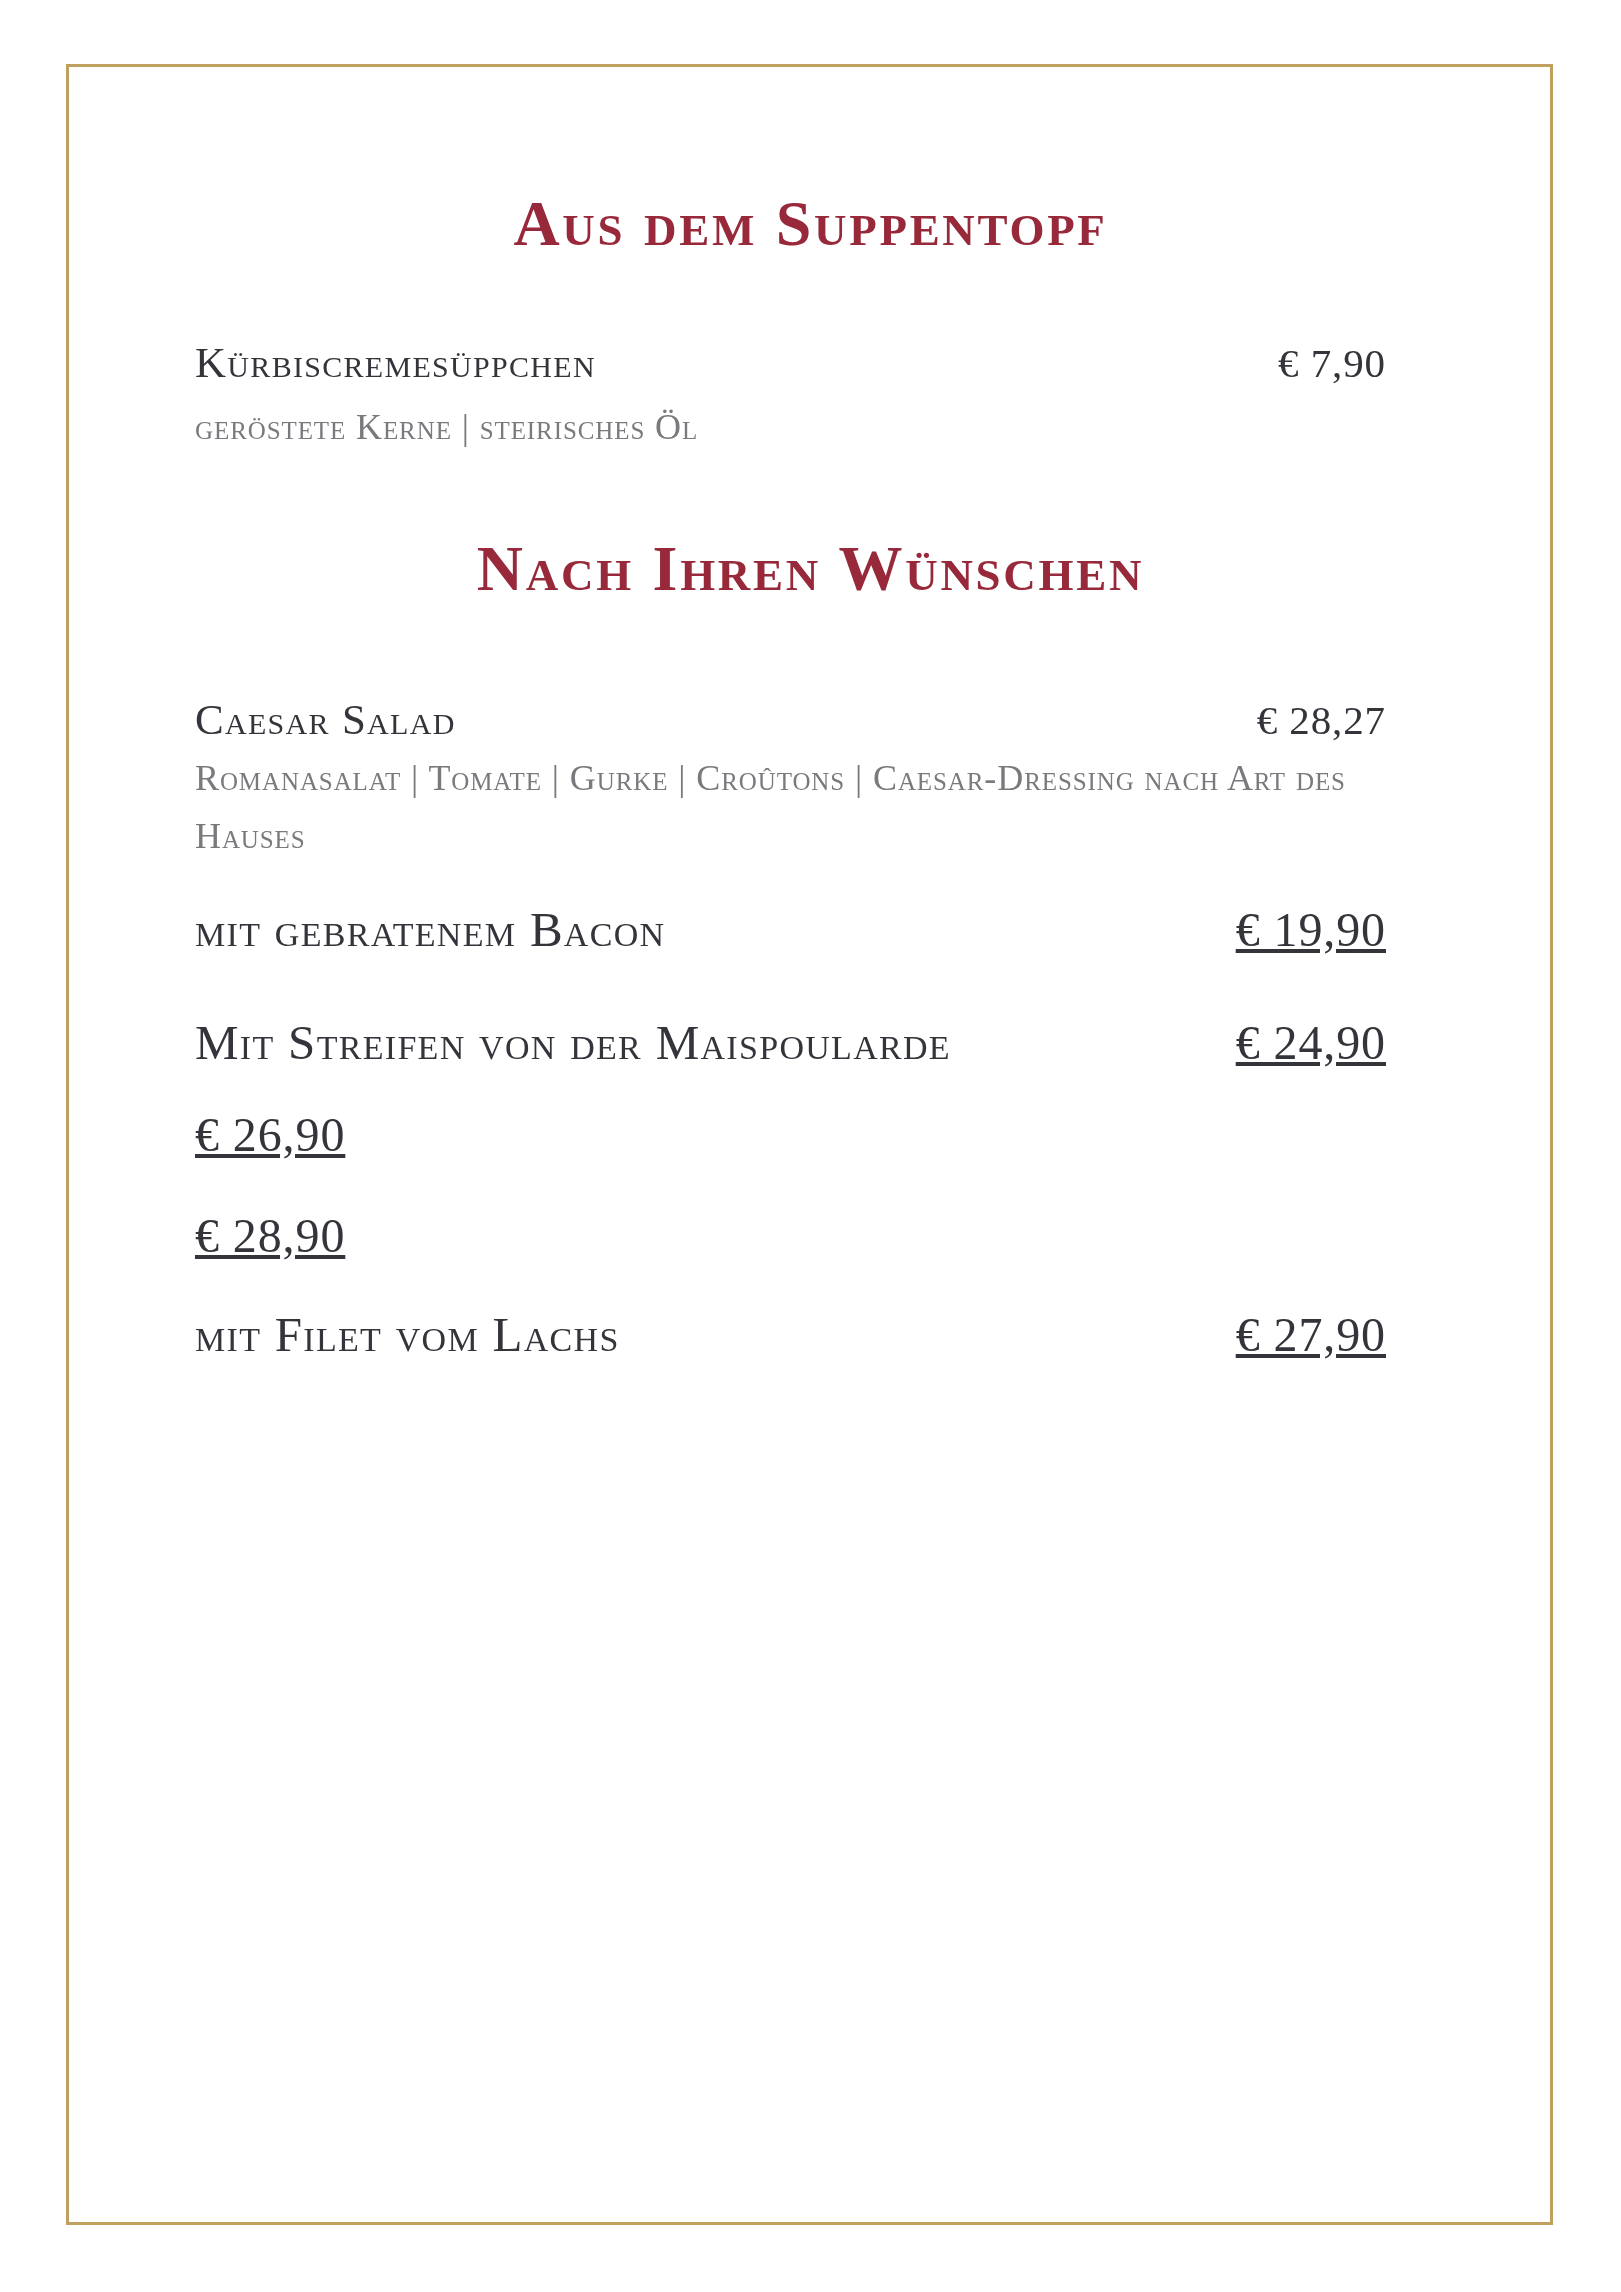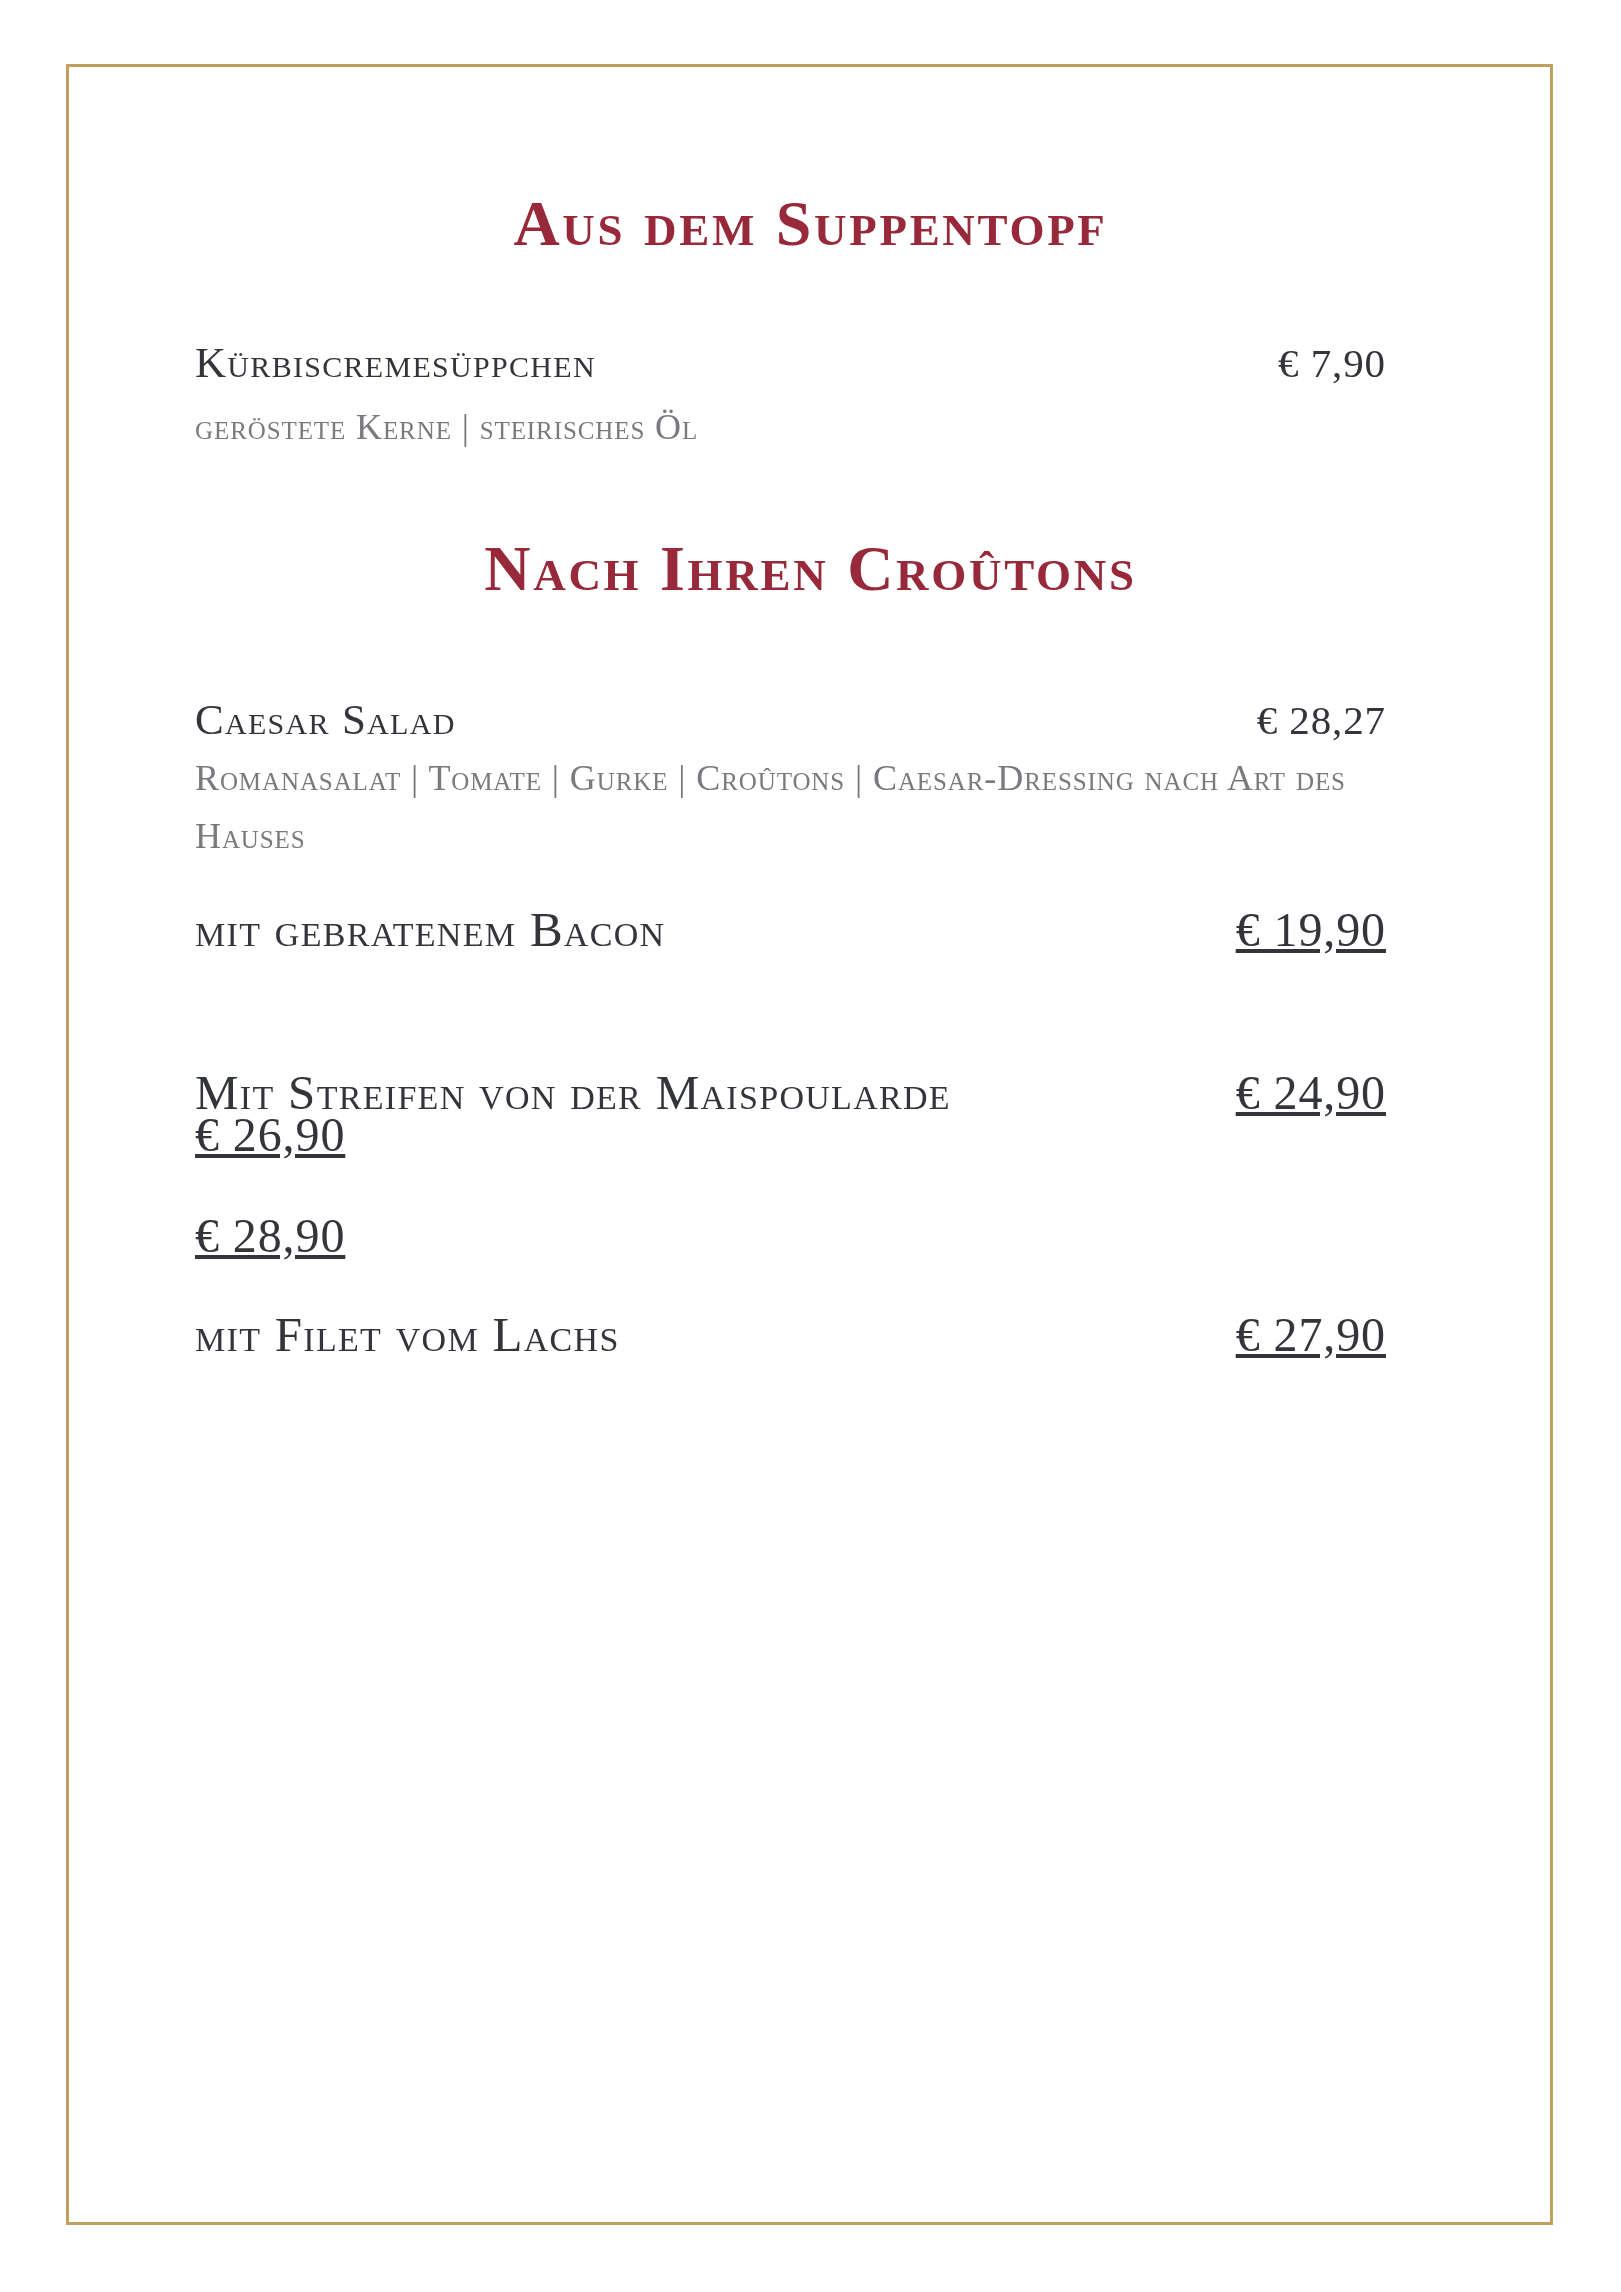--- a/index.html
+++ b/index.html
@@ -66,34 +66,34 @@
 <div class="frame"></div>
 
 <div class="heading" style="top:192px">Aus dem Suppentopf</div>
 
 <div class="row main" style="top:341px">
   <span class="name">Kürbiscremesüppchen</span>
   <span class="price">€ 7,90</span>
 </div>
 <div class="desc" style="top:398px">geröstete Kerne | steirisches Öl</div>
 
-<div class="heading" style="top:537px">Nach Ihren Croûtons</div>
+<div class="heading" style="top:537px">Nach Ihren Wünschen</div>
 
 <div class="row main" style="top:698px">
   <span class="name">Caesar Salad</span>
   <span class="price">€ 28,27</span>
 </div>
 <div class="desc" style="top:749px">Romanasalat | Tomate | Gurke | Croûtons | Caesar-Dressing nach Art des Hauses</div>
 
 <div class="row sub" style="top:905px">
   <span class="name">mit gebratenem Bacon</span>
   <span class="price">€ 19,90</span>
 </div>
 
-<div class="row sub" style="top:1068px">
+<div class="row sub" style="top:1018px">
   <span class="name">Mit Streifen von der Maispoularde</span>
   <span class="price">€ 24,90</span>
 </div>
 
 <div class="row sub" style="top:1111px">
   <span class="price">€ 26,90</span>
 </div>
 
 <div class="row sub" style="top:1212px">
   <span class="price">€ 28,90</span>

